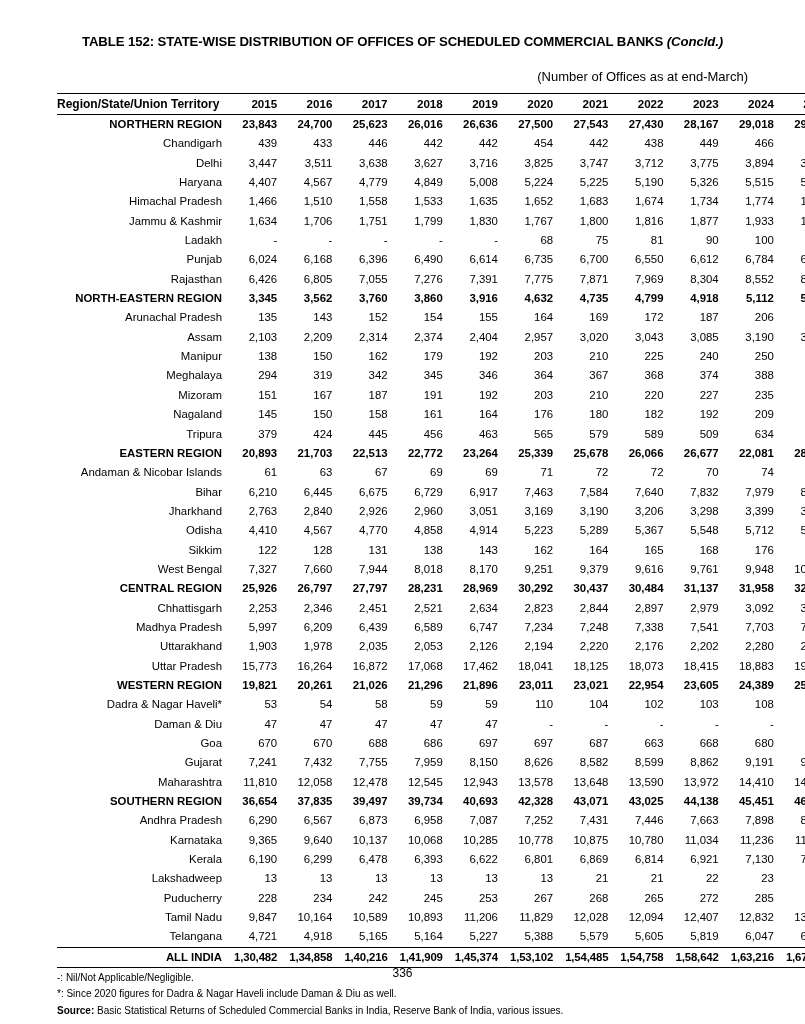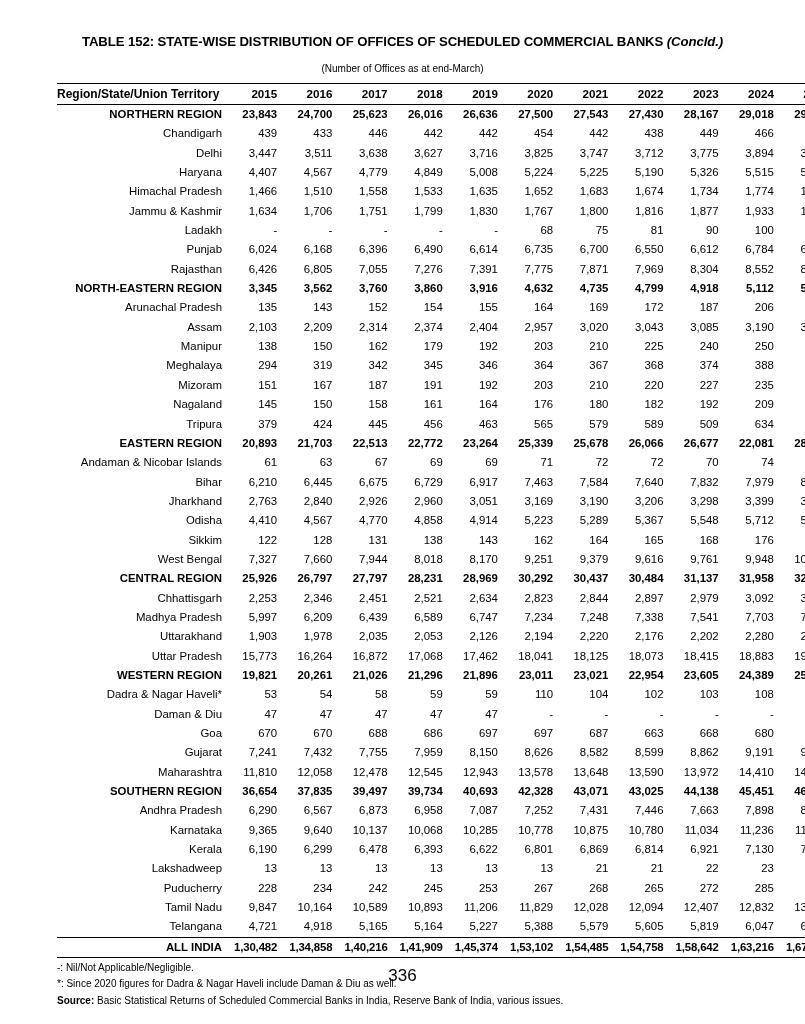--- a/index.html
+++ b/index.html
@@ -28,23 +28,23 @@
     text-align: center;
     letter-spacing: -0.1px;
     white-space: nowrap;
     margin: 0 0 1px 0;
   }
   .title .concld {
     font-weight: bold;
     font-style: italic;
   }
   .subtitle {
-    font-size: 10px;
-    text-align: center;
-    margin: 14px 0 9px 0;
+    font-size: 13px;
+    text-align: right;
+    margin: 20px 0 9px 0;
   }
   table.data {
     width: 100%;
     border-collapse: collapse;
     table-layout: fixed;
     font-size: 11.4px;
   }
   table.data col.label { width: 165px; }
   table.data col.yr { width: 55.2px; }
 
@@ -98,21 +98,21 @@
     font-size: 10px;
     line-height: 16.3px;
   }
   .notes .src-label { font-weight: bold; }
   .pageno {
     position: absolute;
     left: 0;
     right: 0;
     top: 966px;
     text-align: center;
-    font-size: 17px;
+    font-size: 12px;
   }
 </style>
 </head>
 <body>
 
 <div class="page">
 
   <div class="title"><span>TABLE 152: STATE-WISE DISTRIBUTION OF OFFICES OF SCHEDULED COMMERCIAL BANKS</span> <span class="concld">(Concld.)</span></div>
 
   <div class="subtitle">(Number of Offices as at end-March)</div>

